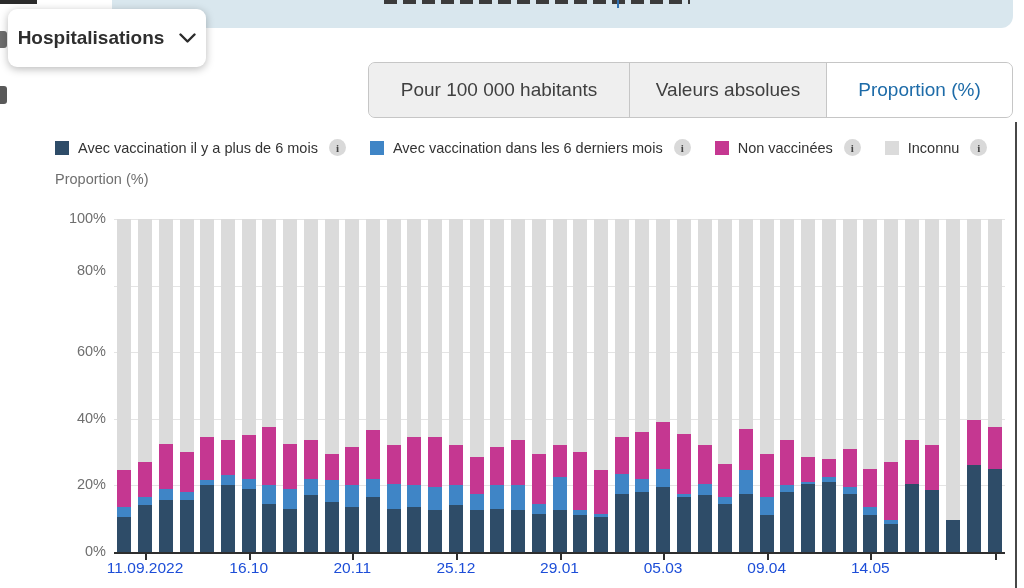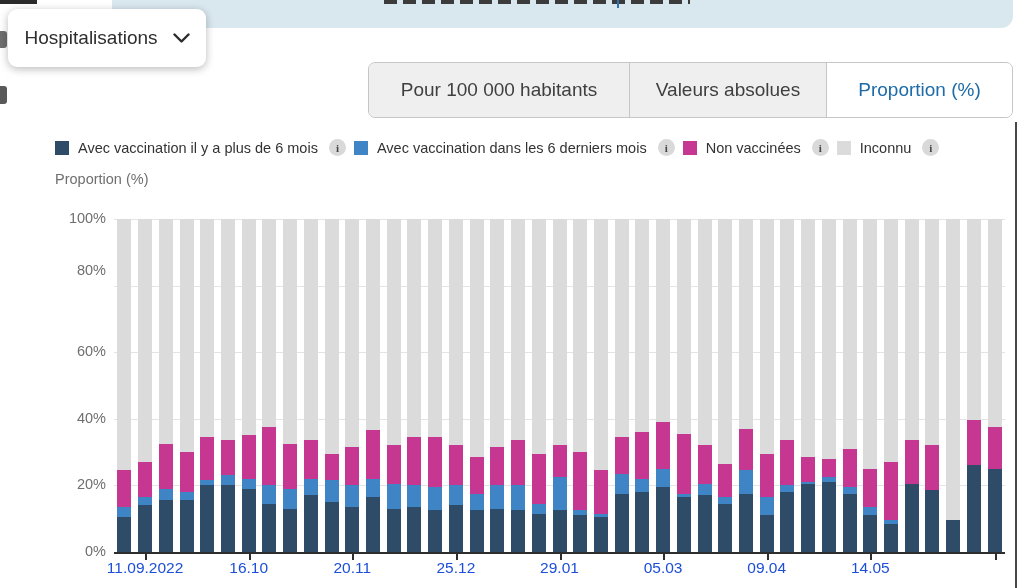--- a/index.html
+++ b/index.html
@@ -13,38 +13,38 @@
           background:repeating-linear-gradient(90deg,#3b3b3b 0 13px,rgba(0,0,0,0) 13px 19px);}
   .banner-caret{position:absolute;left:505px;top:0;width:2px;height:8px;background:#2f72b4;}
   .top-strip{position:absolute;left:0;top:0;width:37px;height:4px;background:#2b2b2b;}
   .frag1{position:absolute;left:0;top:31px;width:7px;height:17px;background:#6e6e6e;border-radius:0 3px 3px 0;}
   .frag2{position:absolute;left:0;top:86px;width:7px;height:18px;background:#595959;border-radius:0 3px 3px 0;}
   .right-border{position:absolute;left:1015px;top:122px;width:2px;height:466px;background:#474747;}
 
   
   .dd-topic{position:absolute;left:8px;top:9px;width:198px;height:58px;background:#fff;border-radius:9px;
             box-shadow:0 2px 9px rgba(0,0,0,.28);display:flex;align-items:center;justify-content:center;
-            gap:15px;font-size:19px;color:#2e2e2e;cursor:pointer;}
+            gap:15px;font-size:19px;color:#2e2e2e;cursor:pointer;font-weight:bold;}
   .dd-pop{position:absolute;left:40px;top:62px;width:223px;height:54px;background:#fff;
           border:1px solid #b9b9b9;border-radius:7px;display:flex;align-items:center;justify-content:center;
           gap:16px;font-size:19px;color:#2e2e2e;cursor:pointer;}
   .chev{flex:0 0 auto;}
 
   
   .tabgroup{position:absolute;left:368px;top:62px;width:643px;height:54px;border:1px solid #c6c6c6;
             border-radius:7px;display:flex;overflow:hidden;background:#efefef;}
   .tab{display:flex;align-items:center;justify-content:center;font-size:19px;color:#3f3f3f;
        background:#efefef;border-right:1px solid #c6c6c6;cursor:pointer;}
   .tab.t0{width:260px;}
   .tab.t1{width:196px;}
   .tab.t2{flex:1;border-right:none;}
   .tab.selected{background:#fff;color:#1d6ba8;}
 
   
-  .legend{position:absolute;left:55px;top:139px;display:flex;align-items:center;gap:8px;
+  .legend{position:absolute;left:55px;top:139px;display:flex;align-items:center;gap:24px;
           font-size:14.5px;color:#333;white-space:nowrap;}
   .legend-item{display:flex;align-items:center;gap:9px;cursor:pointer;}
   .swatch{width:14px;height:14px;flex:0 0 auto;}
   .info{width:17px;height:17px;border-radius:50%;background:#d9d9d9;color:#444;
         font:bold 11px "Liberation Serif",serif;display:flex;align-items:center;justify-content:center;
         margin-left:2px;cursor:pointer;}
 
   .axis-title{position:absolute;left:55px;top:171px;font-size:14.5px;color:#6f6f6f;}
 
   

